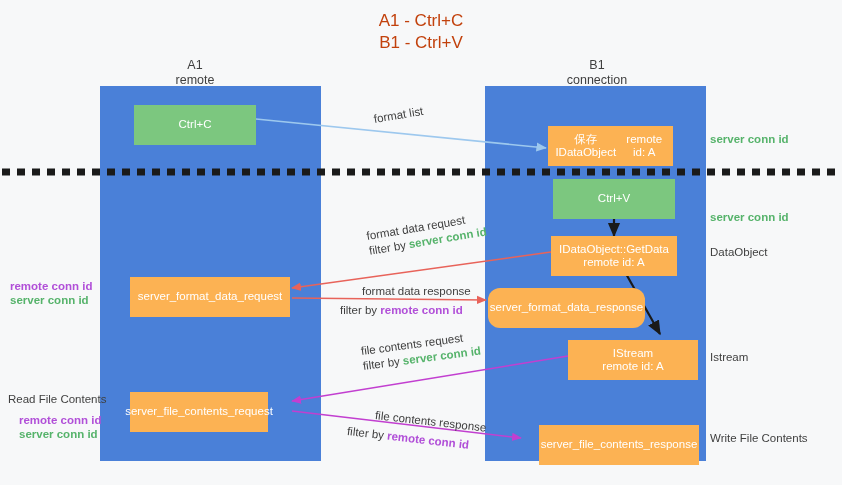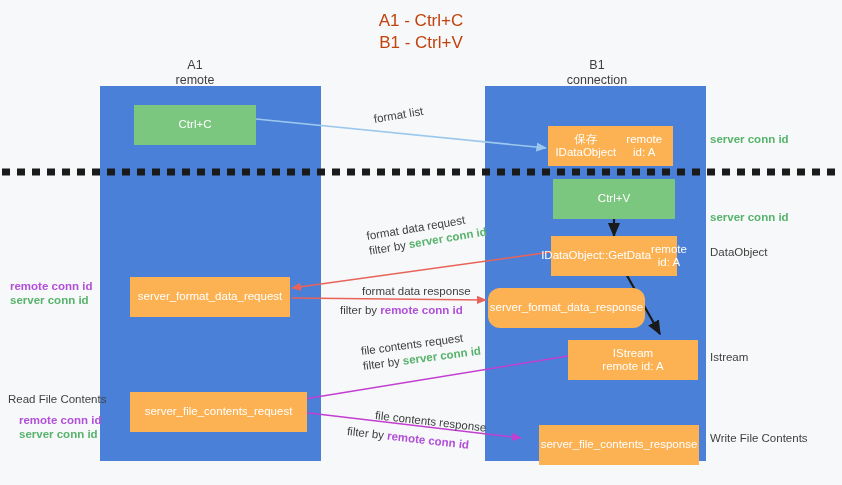--- a/index.html
+++ b/index.html
@@ -140,39 +140,39 @@
 
   <div class="abs node orange" style="left:548px; top:126px; width:125px; height:30px; flex-direction:row;">
     <span>保存IDataObject</span>
     <span>remote id: A</span>
   </div>
 
   <div class="abs node green" style="left:553px; top:179px; width:122px; height:27px;">
     <span>Ctrl+V</span>
   </div>
 
-  <div class="abs node orange" style="left:551px; top:236px; width:126px; height:20px; flex-direction:row;">
+  <div class="abs node orange" style="left:551px; top:236px; width:126px; height:20px; flex-direction:column;">
     <span>IDataObject::GetData</span>
     <span>remote id: A</span>
   </div>
 
   <div class="abs node orange" style="left:130px; top:277px; width:160px; height:25px;">
     <span>server_format_data_request</span>
   </div>
 
   <div class="abs node orange" style="left:488px; top:288px; width:157px; height:25px;border-radius:12px;">
     <span>server_format_data_response</span>
   </div>
 
   <div class="abs node orange" style="left:568px; top:340px; width:130px; height:34px; flex-direction:column;">
     <span>IStream</span>
     <span>remote id: A</span>
   </div>
 
-  <div class="abs node orange" style="left:130px; top:392px; width:177px; height:25px;">
+  <div class="abs node orange" style="left:130px; top:392px; width:138px; height:25px;">
     <span>server_file_contents_request</span>
   </div>
 
   <div class="abs node orange" style="left:523px; top:425px; width:160px; height:34px;margin-left:16px;">
     <span>server_file_contents_response</span>
   </div>
 
   <div class="abs edge-label rot-up-1" style="left:374px; top:112px;">
     <span>format list</span>
   </div>

